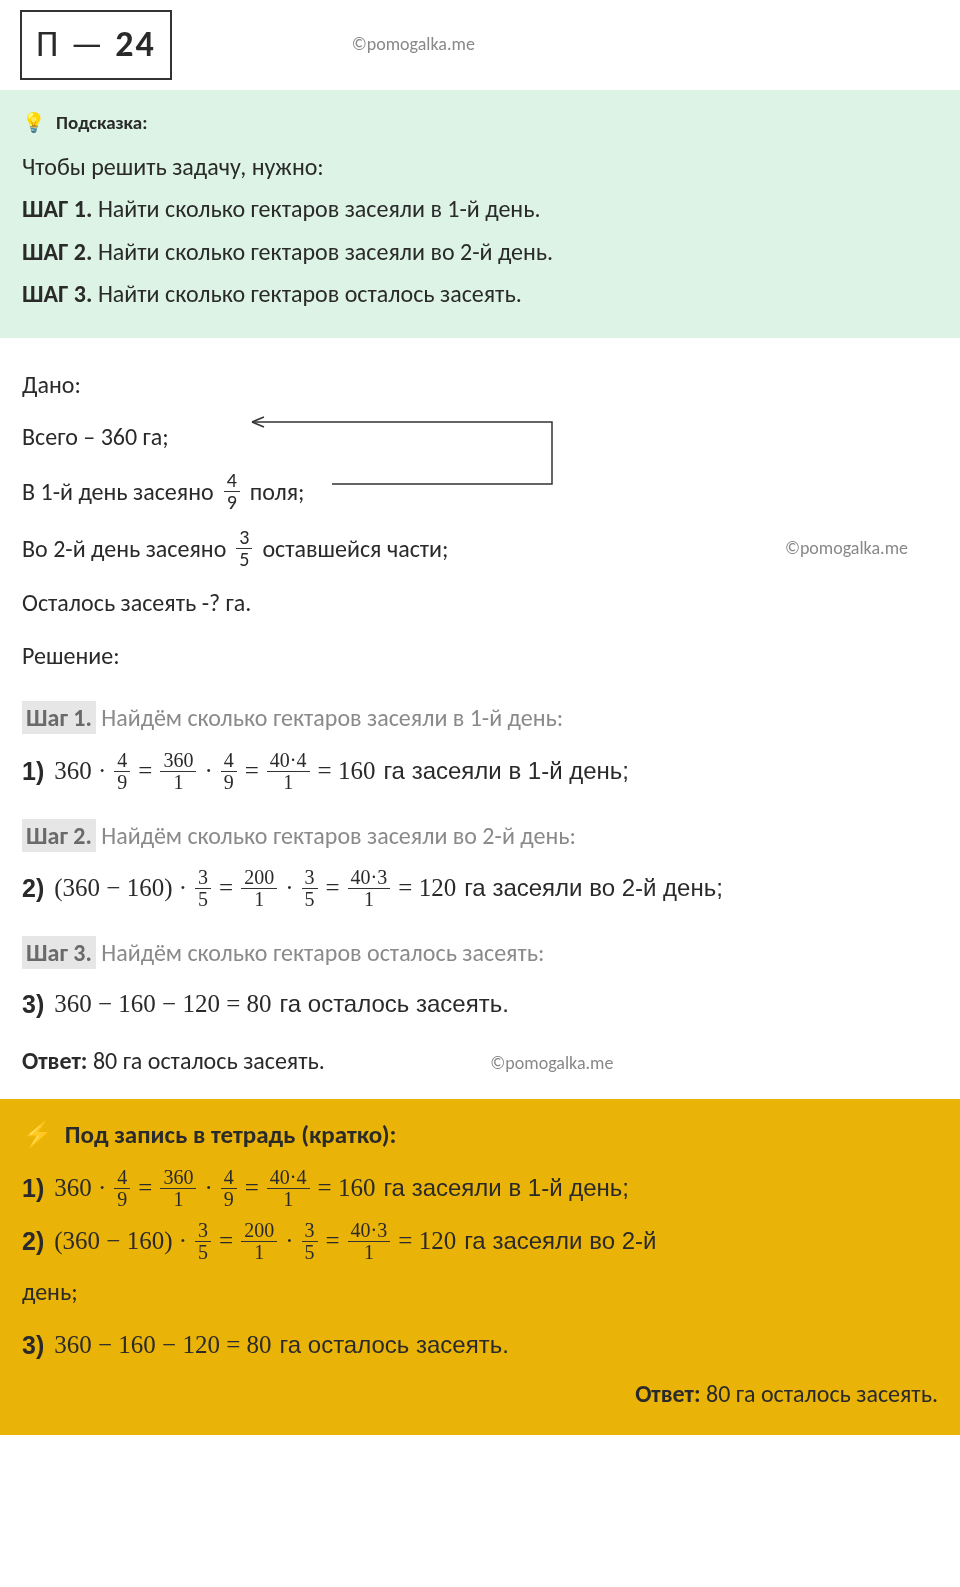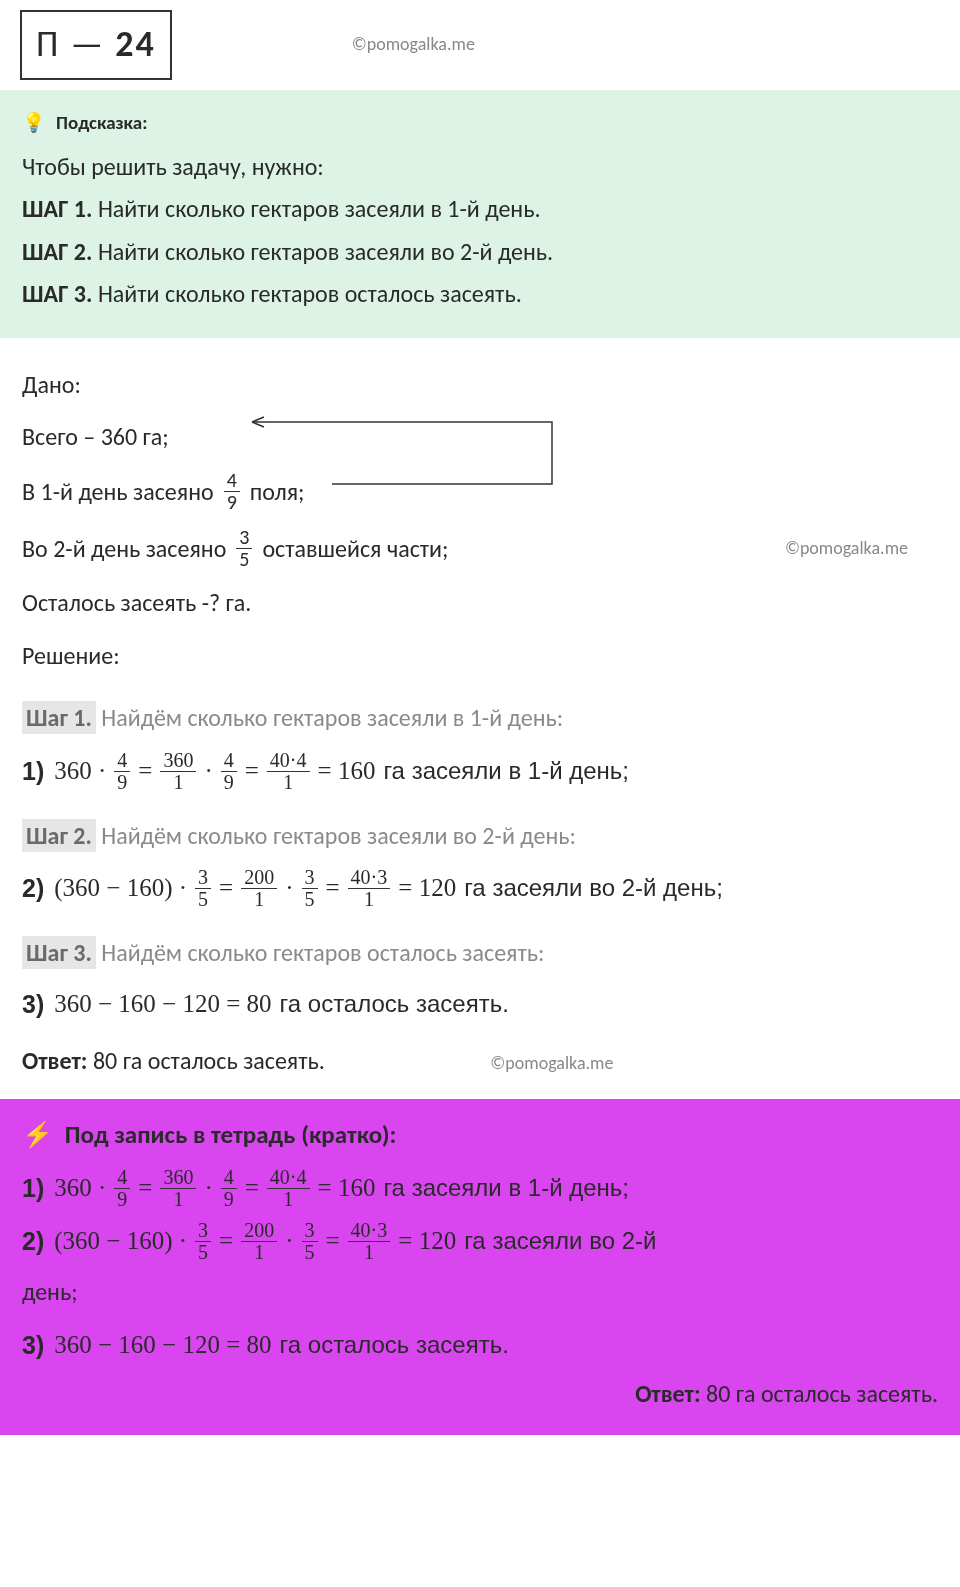--- a/index.html
+++ b/index.html
@@ -92,21 +92,21 @@
     font-size: 18px;
     margin-left: 160px;
   }
   .watermark-float {
     position: absolute;
     right: 30px;
     color: #888;
     font-size: 18px;
   }
   .notebook-box {
-    background: #d946ef;
+    background: #eab308;
     padding: 16px 22px 22px 22px;
     margin-top: 8px;
   }
   .notebook-title {
     font-weight: 700;
     font-size: 25px;
     margin-bottom: 12px;
   }
   .bullet-icon { margin-right: 6px; }
   .rel-wrap { position: relative; }

